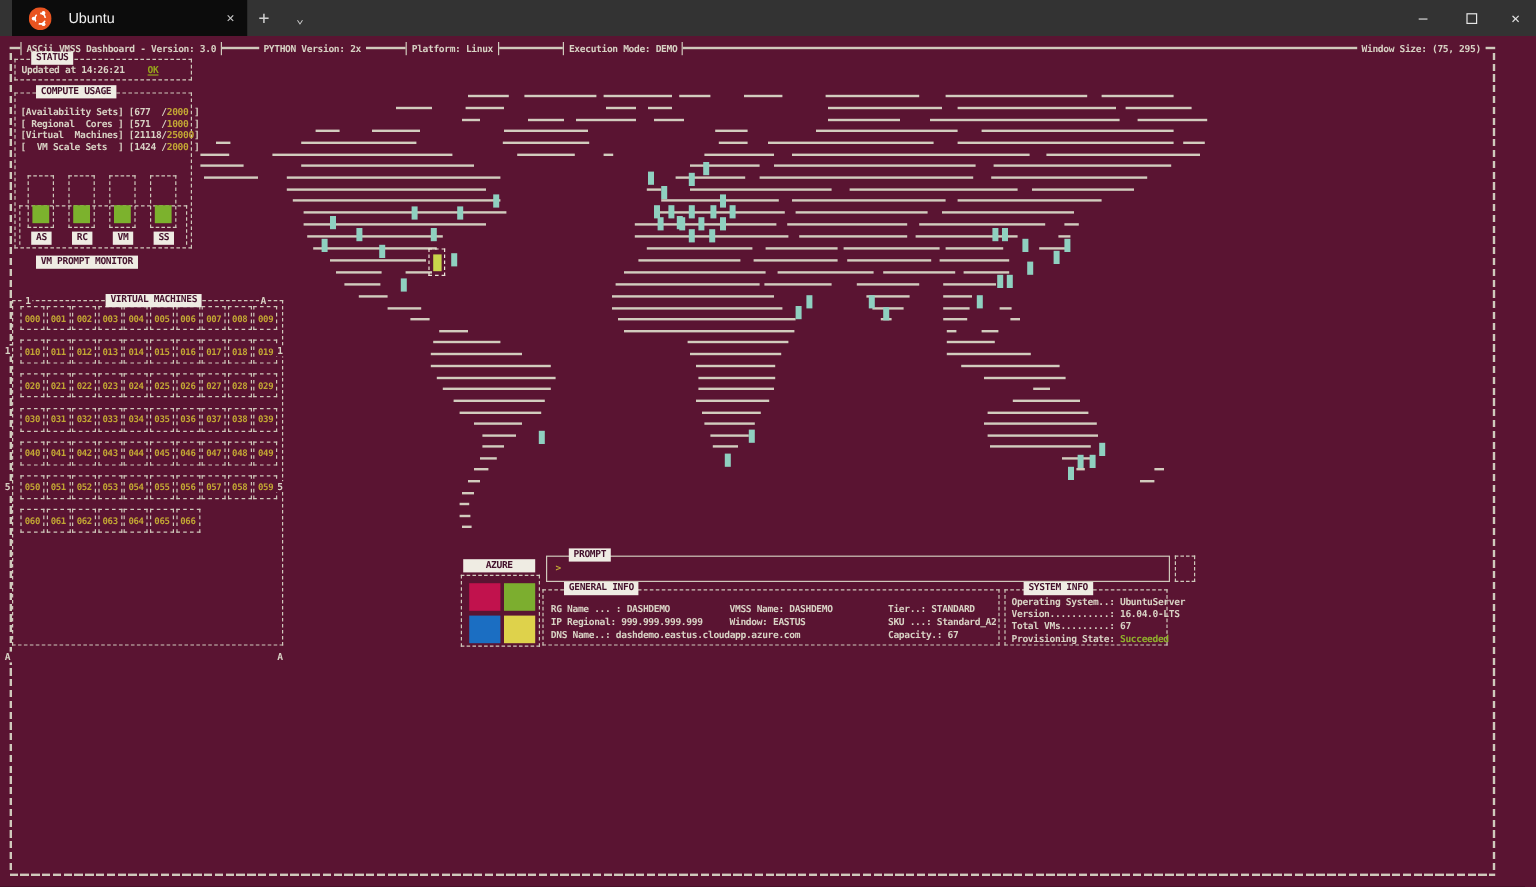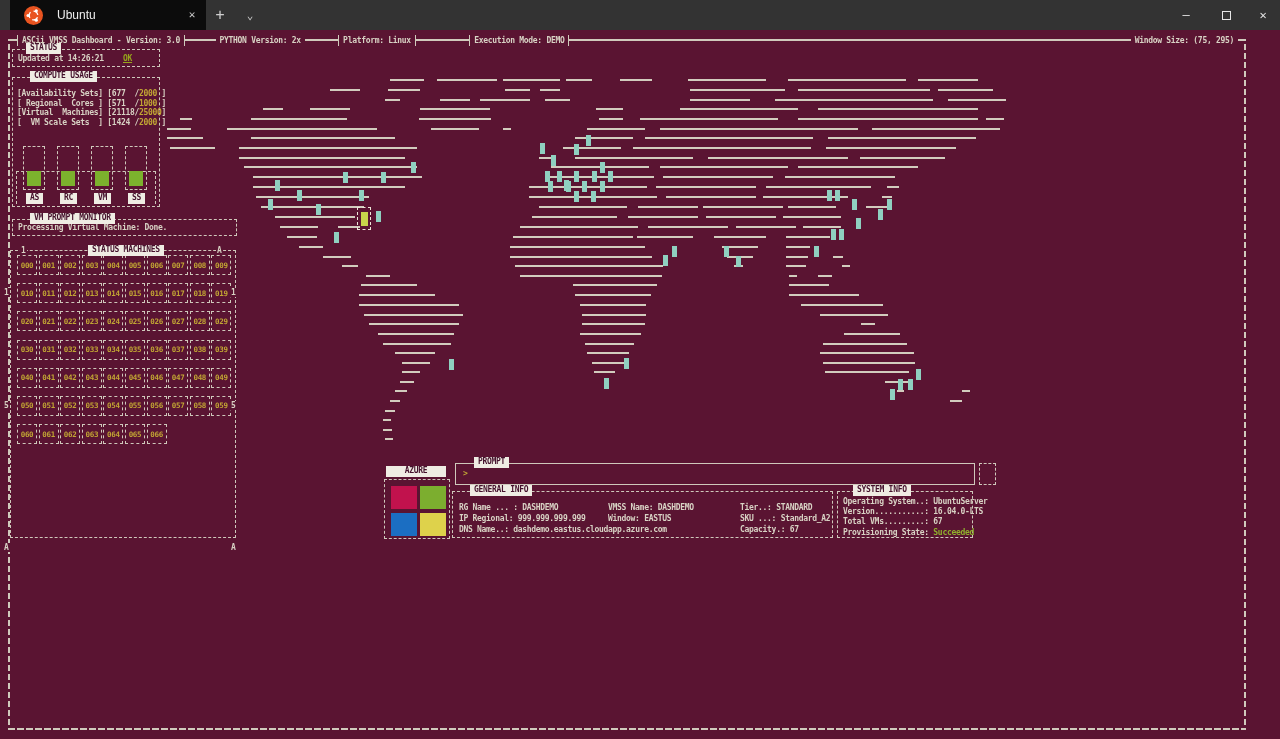--- a/index.html
+++ b/index.html
@@ -129,25 +129,22 @@
   </div>
 
   <span class="chip" style="left:30px; top:41px;">COMPUTE USAGE</span>
   <div class="box" style="left:12px; top:47px; width:148px; height:130px;">
     <div id="compute-rows" style="position:absolute; left:4px; top:11px;"><div class="crow"><span>[Availability Sets] [</span><span>677  /</span><span class="gold">2000 </span><span>]</span></div><div class="crow"><span>[ Regional  Cores ] [</span><span>571  /</span><span class="gold">1000 </span><span>]</span></div><div class="crow"><span>[Virtual  Machines] [</span><span>21118/</span><span class="gold">25000</span><span>]</span></div><div class="crow"><span>[  VM Scale Sets  ] [</span><span>1424 /</span><span class="gold">2000 </span><span>]</span></div></div>
     <div class="box" style="left:3px; top:93px; width:140px; height:33px; border-bottom:none;"></div>
     <div id="gauges"><div class="gauge-box" style="left: 10px; top: 68px;"><div class="gauge-fill" style="height: 15px;"></div></div><span class="chip" style="left: 13px; top: 115px;">AS</span><div class="gauge-box" style="left: 44px; top: 68px;"><div class="gauge-fill" style="height: 15px;"></div></div><span class="chip" style="left: 47px; top: 115px;">RC</span><div class="gauge-box" style="left: 78px; top: 68px;"><div class="gauge-fill" style="height: 15px;"></div></div><span class="chip" style="left: 81px; top: 115px;">VM</span><div class="gauge-box" style="left: 112px; top: 68px;"><div class="gauge-fill" style="height: 15px;"></div></div><span class="chip" style="left: 115px; top: 115px;">SS</span></div>
   </div>
 
   <span class="chip" style="left:30px; top:183px;">VM PROMPT MONITOR</span>
-  <div class="box" style="left:12px; top:189px; width:225px; height:17px;">
-    <span style="position:absolute; left:5px; top:3px;">Processing Virtual Machine: Done.</span>
-  </div>
 
-  <span class="chip" style="left:88px; top:215px;">STATUS MACHINES</span>
+  <span class="chip" style="left:88px; top:215px;">VIRTUAL MACHINES</span>
   <div class="box" style="left:10px; top:220px; width:226px; height:288px;"></div>
   <span class="side-mark" style="left:20px; top:216px;">1</span>
   <span class="side-mark" style="left:216px; top:216px;">A</span>
   <div id="vm-side-markers"><span class="side-mark" style="left: 3px; top: 258px;">1</span><span class="side-mark" style="left: 230px; top: 258px;">1</span><span class="side-mark" style="left: 3px; top: 371px;">5</span><span class="side-mark" style="left: 230px; top: 371px;">5</span><span class="side-mark" style="left: 3px; top: 513px;">A</span><span class="side-mark" style="left: 230px; top: 513px;">A</span></div>
   <div class="vmgrid" id="vmgrid" style="top:225px;"><div class="cell"><span>000</span></div><div class="cell"><span>001</span></div><div class="cell"><span>002</span></div><div class="cell"><span>003</span></div><div class="cell"><span>004</span></div><div class="cell"><span>005</span></div><div class="cell"><span>006</span></div><div class="cell"><span>007</span></div><div class="cell"><span>008</span></div><div class="cell"><span>009</span></div><div class="cell"><span>010</span></div><div class="cell"><span>011</span></div><div class="cell"><span>012</span></div><div class="cell"><span>013</span></div><div class="cell"><span>014</span></div><div class="cell"><span>015</span></div><div class="cell"><span>016</span></div><div class="cell"><span>017</span></div><div class="cell"><span>018</span></div><div class="cell"><span>019</span></div><div class="cell"><span>020</span></div><div class="cell"><span>021</span></div><div class="cell"><span>022</span></div><div class="cell"><span>023</span></div><div class="cell"><span>024</span></div><div class="cell"><span>025</span></div><div class="cell"><span>026</span></div><div class="cell"><span>027</span></div><div class="cell"><span>028</span></div><div class="cell"><span>029</span></div><div class="cell"><span>030</span></div><div class="cell"><span>031</span></div><div class="cell"><span>032</span></div><div class="cell"><span>033</span></div><div class="cell"><span>034</span></div><div class="cell"><span>035</span></div><div class="cell"><span>036</span></div><div class="cell"><span>037</span></div><div class="cell"><span>038</span></div><div class="cell"><span>039</span></div><div class="cell"><span>040</span></div><div class="cell"><span>041</span></div><div class="cell"><span>042</span></div><div class="cell"><span>043</span></div><div class="cell"><span>044</span></div><div class="cell"><span>045</span></div><div class="cell"><span>046</span></div><div class="cell"><span>047</span></div><div class="cell"><span>048</span></div><div class="cell"><span>049</span></div><div class="cell"><span>050</span></div><div class="cell"><span>051</span></div><div class="cell"><span>052</span></div><div class="cell"><span>053</span></div><div class="cell"><span>054</span></div><div class="cell"><span>055</span></div><div class="cell"><span>056</span></div><div class="cell"><span>057</span></div><div class="cell"><span>058</span></div><div class="cell"><span>059</span></div><div class="cell"><span>060</span></div><div class="cell"><span>061</span></div><div class="cell"><span>062</span></div><div class="cell"><span>063</span></div><div class="cell"><span>064</span></div><div class="cell"><span>065</span></div><div class="cell"><span>066</span></div></div>
 
   <span class="chip" style="left:386px; top:436px; width:60px; text-align:center;">AZURE</span>
   <div class="box" style="left:384px; top:449px; width:66px; height:60px;">
     <div class="sq" id="az0" style="left: 6px; top: 6px; background: rgb(193, 18, 77);"></div>
     <div class="sq" id="az1" style="left: 35px; top: 6px; background: rgb(124, 174, 47);"></div>

